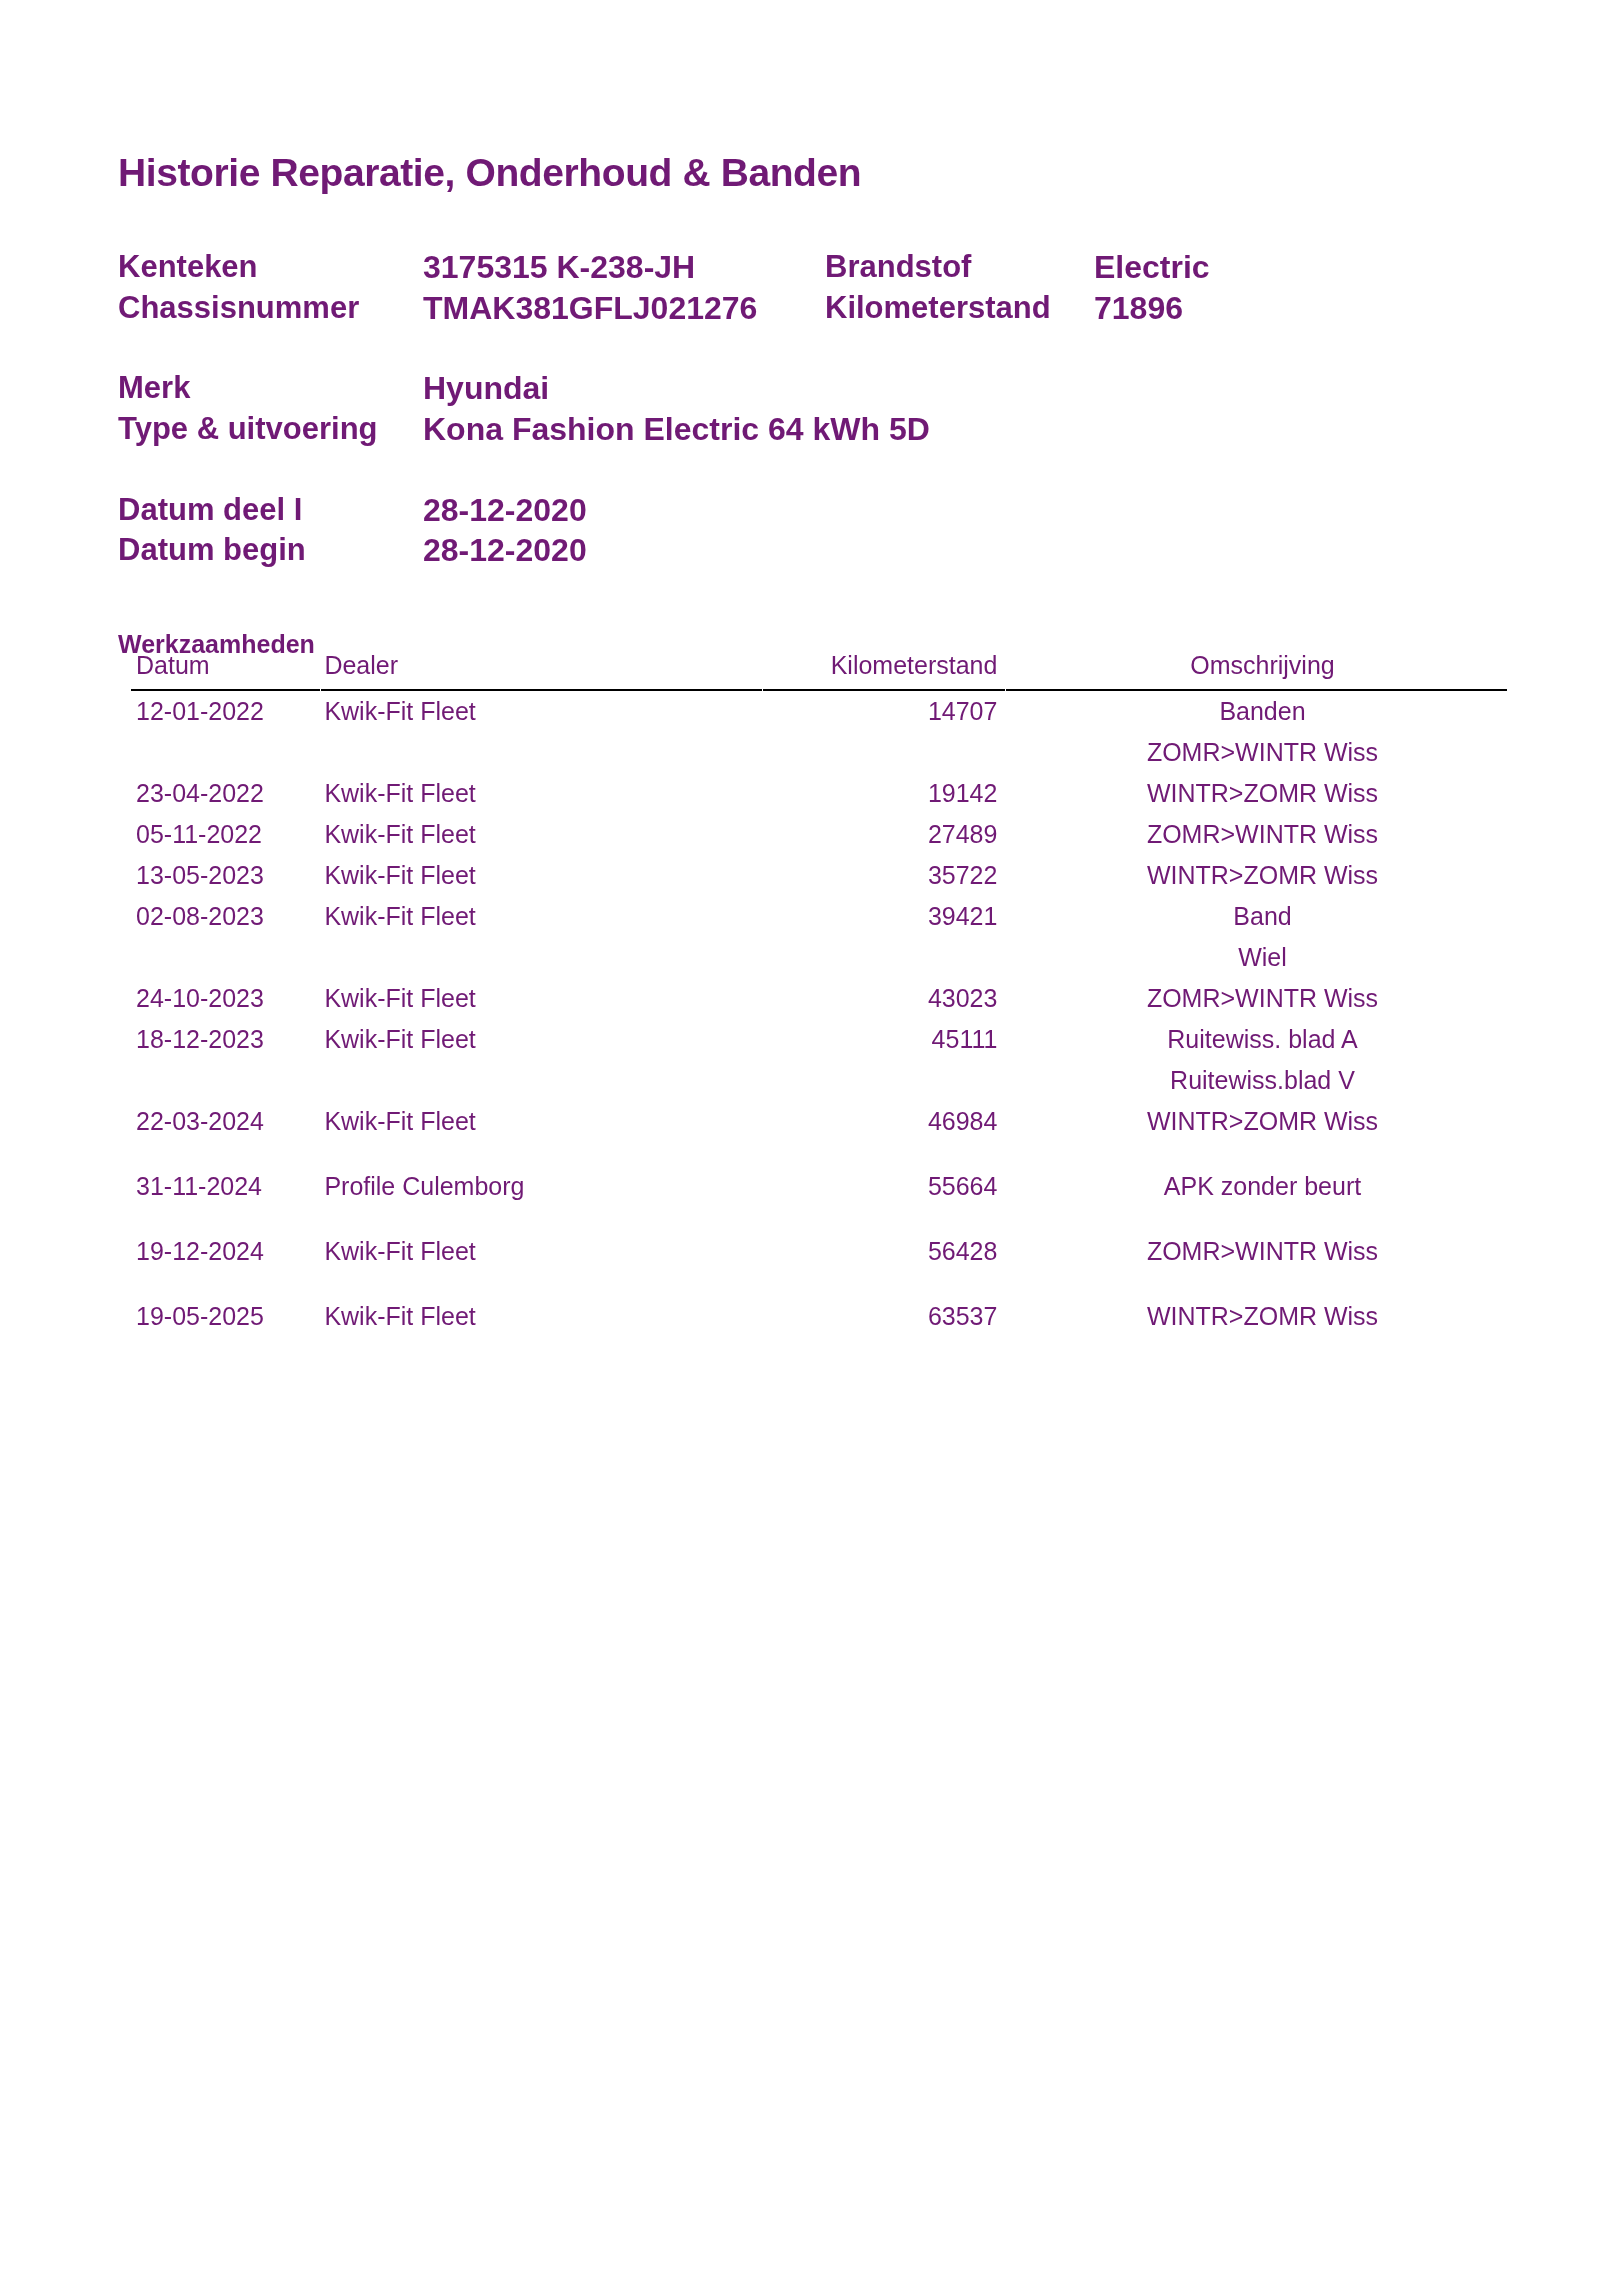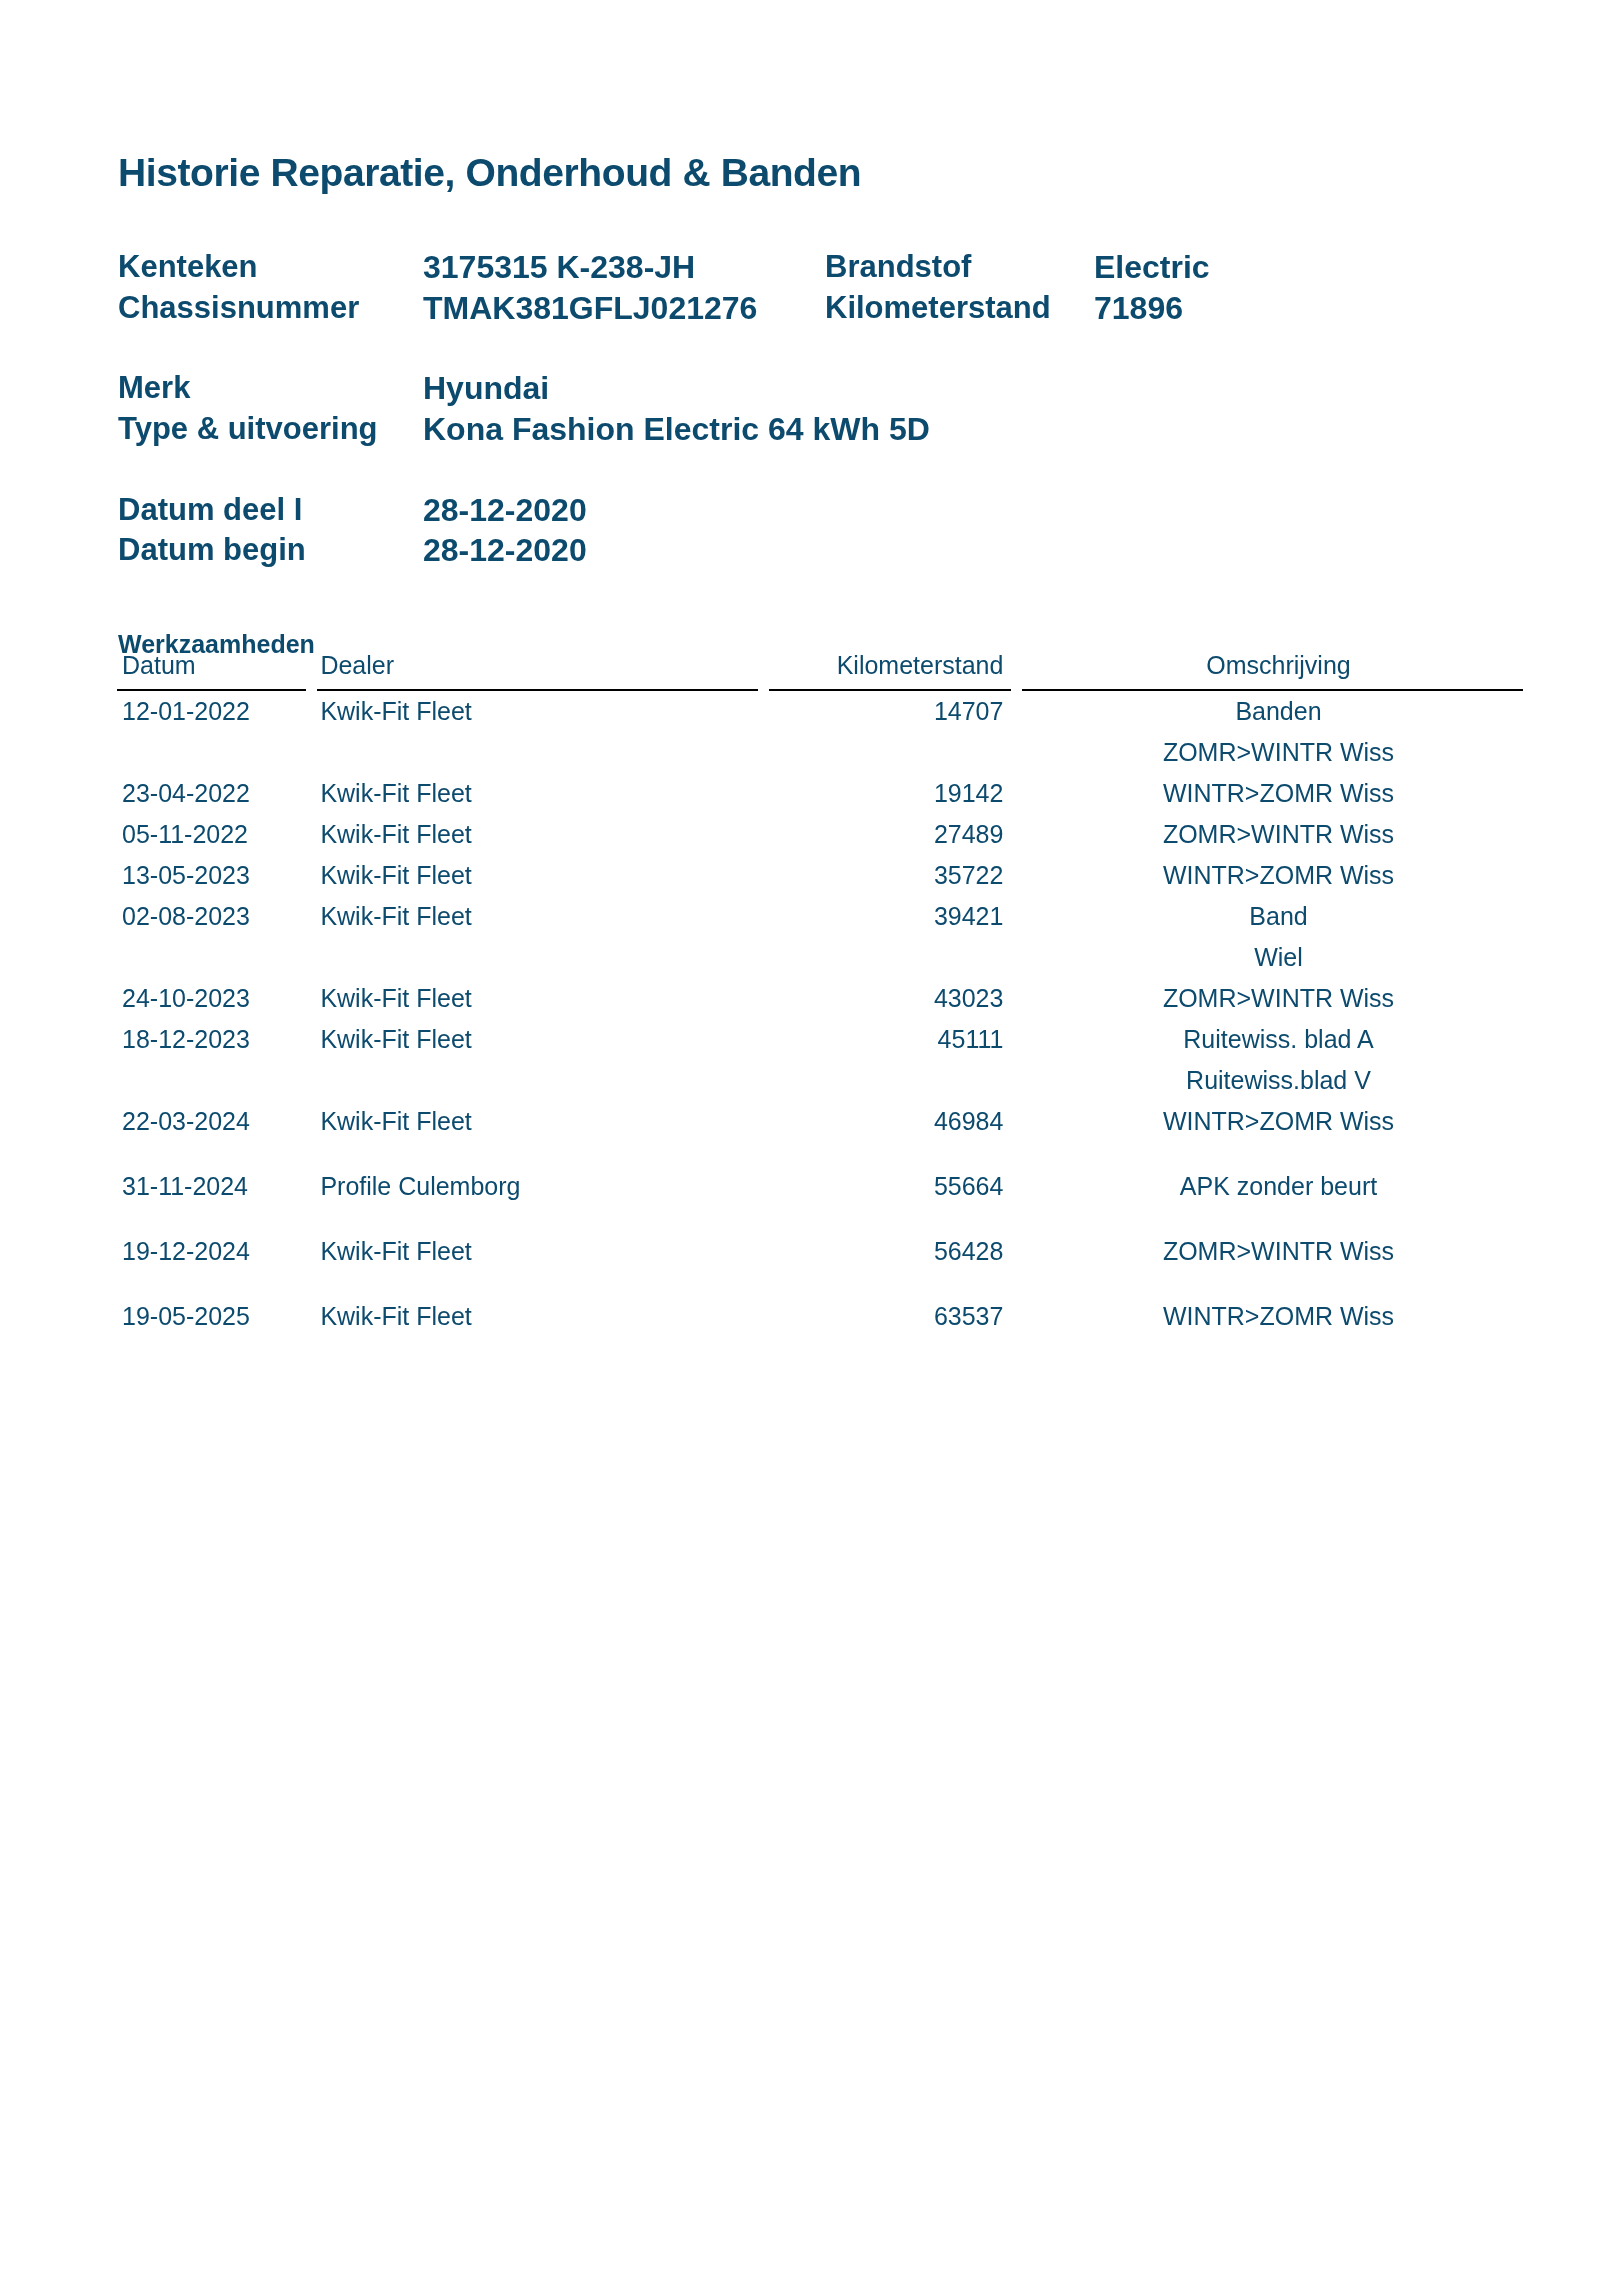--- a/index.html
+++ b/index.html
@@ -6,21 +6,21 @@
   html, body {
     margin: 0;
     padding: 0;
     background: #ffffff;
   }
   .page {
     position: relative;
     width: 1624px;
     height: 1934px;
     background: #ffffff;
-    color: #0c4a6e;
+    color: #701a75;
     font-family: "Liberation Sans", "DejaVu Sans", sans-serif;
     overflow: hidden;
   }
   .abs { position: absolute; white-space: nowrap; }
   .title {
     position: absolute;
     left: 118px;
     top: 151px;
     margin: 0;
     font-size: 39px;
@@ -50,21 +50,22 @@
   }
   .worktable {
     position: absolute;
     left: 117px;
     top: 650px;
     width: 1383px;
   }
   .trow {
     display: grid;
     grid-template-columns: 189px 441px 242px 501px;
-    column-gap: 11px;
+    column-gap: 1px;
+    margin-left: 14px;
   }
   .trow.spaced { margin-top: 24px; }
   .cell {
     font-size: 25px;
     font-weight: 400;
     line-height: 41px;
     overflow: visible;
     white-space: nowrap;
   }
   .thead .cell {

